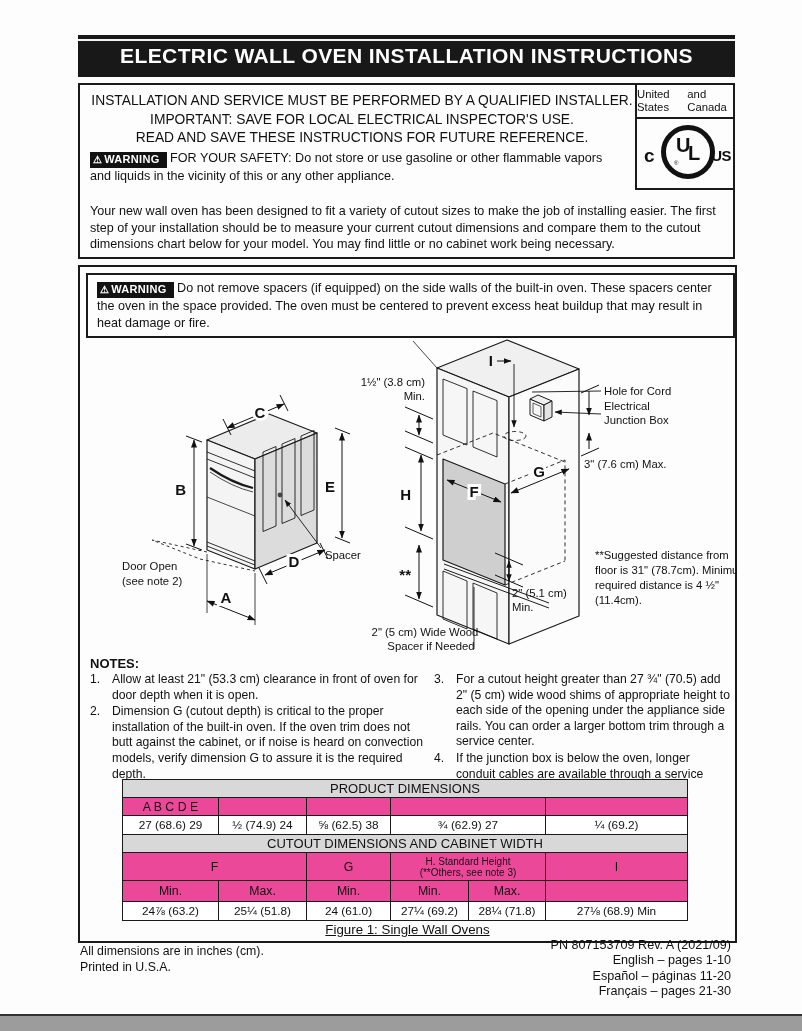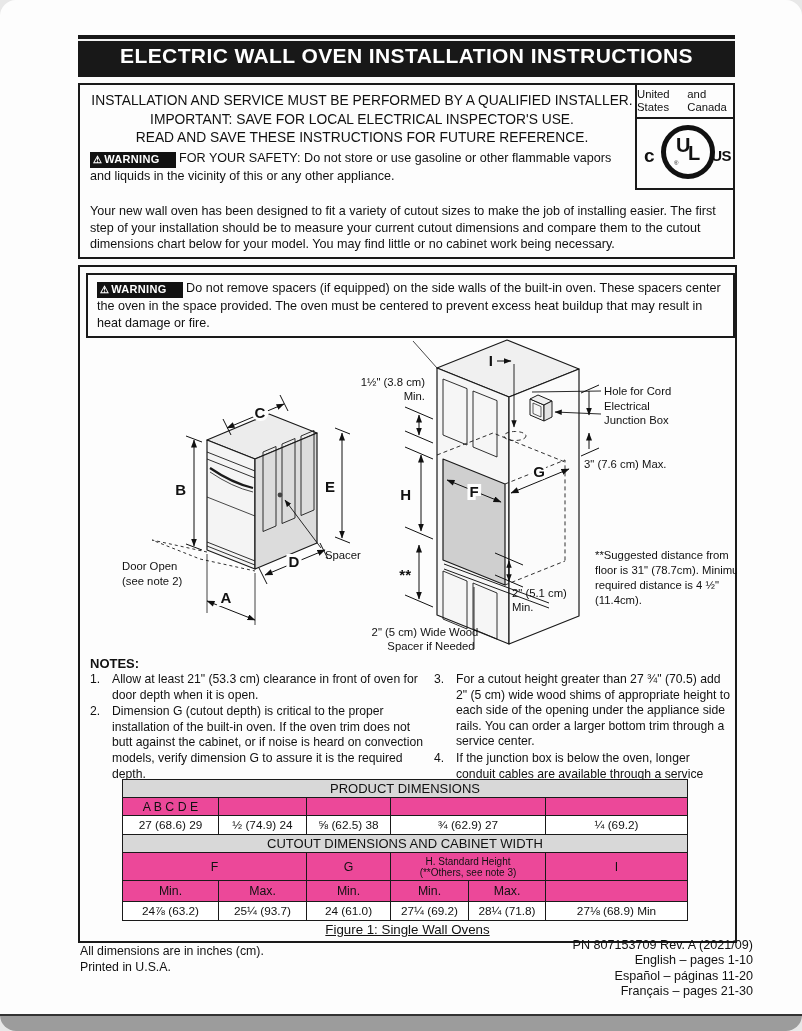--- a/index.html
+++ b/index.html
@@ -1,33 +1,33 @@
 <!DOCTYPE html>
 <html><head>
 <meta charset="utf-8">
 <style>
   html,body{margin:0;padding:0;}
   body{background:#e8e8e8;font-family:"Liberation Sans",sans-serif;color:#111;}
-  .page{position:relative;width:802px;height:1031px;background:#fdfdfd;overflow:hidden;border-radius:16px;}
+  .page{position:relative;width:802px;height:1031px;background:#fdfdfd;overflow:hidden;}
 
   
   .title-bar{position:absolute;left:78px;top:35px;width:657px;height:42px;
     background:linear-gradient(to bottom,#181818 0 4px,#f2f2f2 4px 6px,#181818 6px 100%);
     color:#fff;display:flex;align-items:center;justify-content:center;
     font-size:21px;font-weight:bold;letter-spacing:.4px;}
 
   
   .info-box{position:absolute;left:78px;top:83px;width:657px;height:176px;
     border:2px solid #1a1a1a;box-sizing:border-box;background:#fdfdfd;}
   .heading-lines{position:absolute;left:6px;top:7px;width:552px;text-align:center;
     font-size:13.8px;line-height:18.6px;white-space:nowrap;}
   .warn-para{position:absolute;left:10px;top:65px;width:528px;font-size:12.6px;line-height:16.5px;}
   .intro{position:absolute;left:10px;top:118px;width:646px;font-size:12.6px;line-height:16.6px;margin:0;}
   .badge{display:inline-block;background:#121212;color:#fff;font-weight:bold;
-    font-size:11px;padding:1px 16px 2px 3px;line-height:12px;vertical-align:-1px;letter-spacing:.3px;}
+    font-size:11px;padding:1px 7px 2px 3px;line-height:12px;vertical-align:-1px;letter-spacing:.3px;}
   .badge .tri{font-size:10px;margin-right:2px;}
 
   
   .ul-box{position:absolute;top:-2px;right:-2px;width:100px;height:107px;
     border:2px solid #1a1a1a;box-sizing:border-box;background:#fdfdfd;}
   .ul-region{height:32px;border-bottom:2px solid #1a1a1a;display:flex;
     align-items:center;justify-content:center;font-size:11.3px;line-height:13px;}
   .ul-logo{position:relative;height:70px;}
   .ul-circle{position:absolute;left:24px;top:6px;width:44px;height:44px;border:5px solid #111;
     border-radius:50%;background:#fdfdfd;}
@@ -64,21 +64,21 @@
   .dims-table .sub{background:#ec4899;}
   .dims-table .small2{font-size:10px;line-height:11px;}
   .dims-table .val{background:#fff;font-size:11.8px;height:18px;}
   .r-h1{height:18px;} .r-h2{height:18px;} .r-h3{height:17px;margin-left:20px;}
   .r-h4{height:18px;} .r-h5{height:28px;} .r-h6{height:21px;}
 
   .fig-caption{position:absolute;left:0;top:655px;width:100%;text-align:center;font-size:13.3px;text-decoration:underline;}
 
   
   .footer-left{position:absolute;left:80px;top:943px;font-size:12.3px;line-height:16px;}
-  .footer-right{position:absolute;right:49px;top:938px;text-align:right;font-size:12.6px;line-height:15.3px;}
+  .footer-right{position:absolute;right:71px;top:938px;text-align:right;font-size:12.6px;line-height:15.3px;}
 
   .page-edge{position:absolute;left:0;top:1014px;width:802px;height:17px;
     background:#9c9c9c;border-top:2px solid #333;box-sizing:border-box;}
 </style>
 </head>
 <body>
 
 <div class="page">
 
   <div class="title-bar">
@@ -323,21 +323,21 @@
       <tr class="r-h6">
         <td class="sub">Min.</td>
         <td class="sub">Max.</td>
         <td class="sub">Min.</td>
         <td class="sub">Min.</td>
         <td class="sub">Max.</td>
         <td class="sub"></td>
       </tr>
       <tr>
         <td class="val">24⅞ (63.2)</td>
-        <td class="val">25¼ (93.7)</td>
+        <td class="val">25¼ (51.8)</td>
         <td class="val">24 (61.0)</td>
         <td class="val">27¼ (69.2)</td>
         <td class="val">28¼ (71.8)</td>
         <td class="val">27⅛ (68.9) Min</td>
       </tr>
     </tbody>
       </table>
 
     <div class="fig-caption">Figure 1: Single Wall Ovens</div>
   </div>

